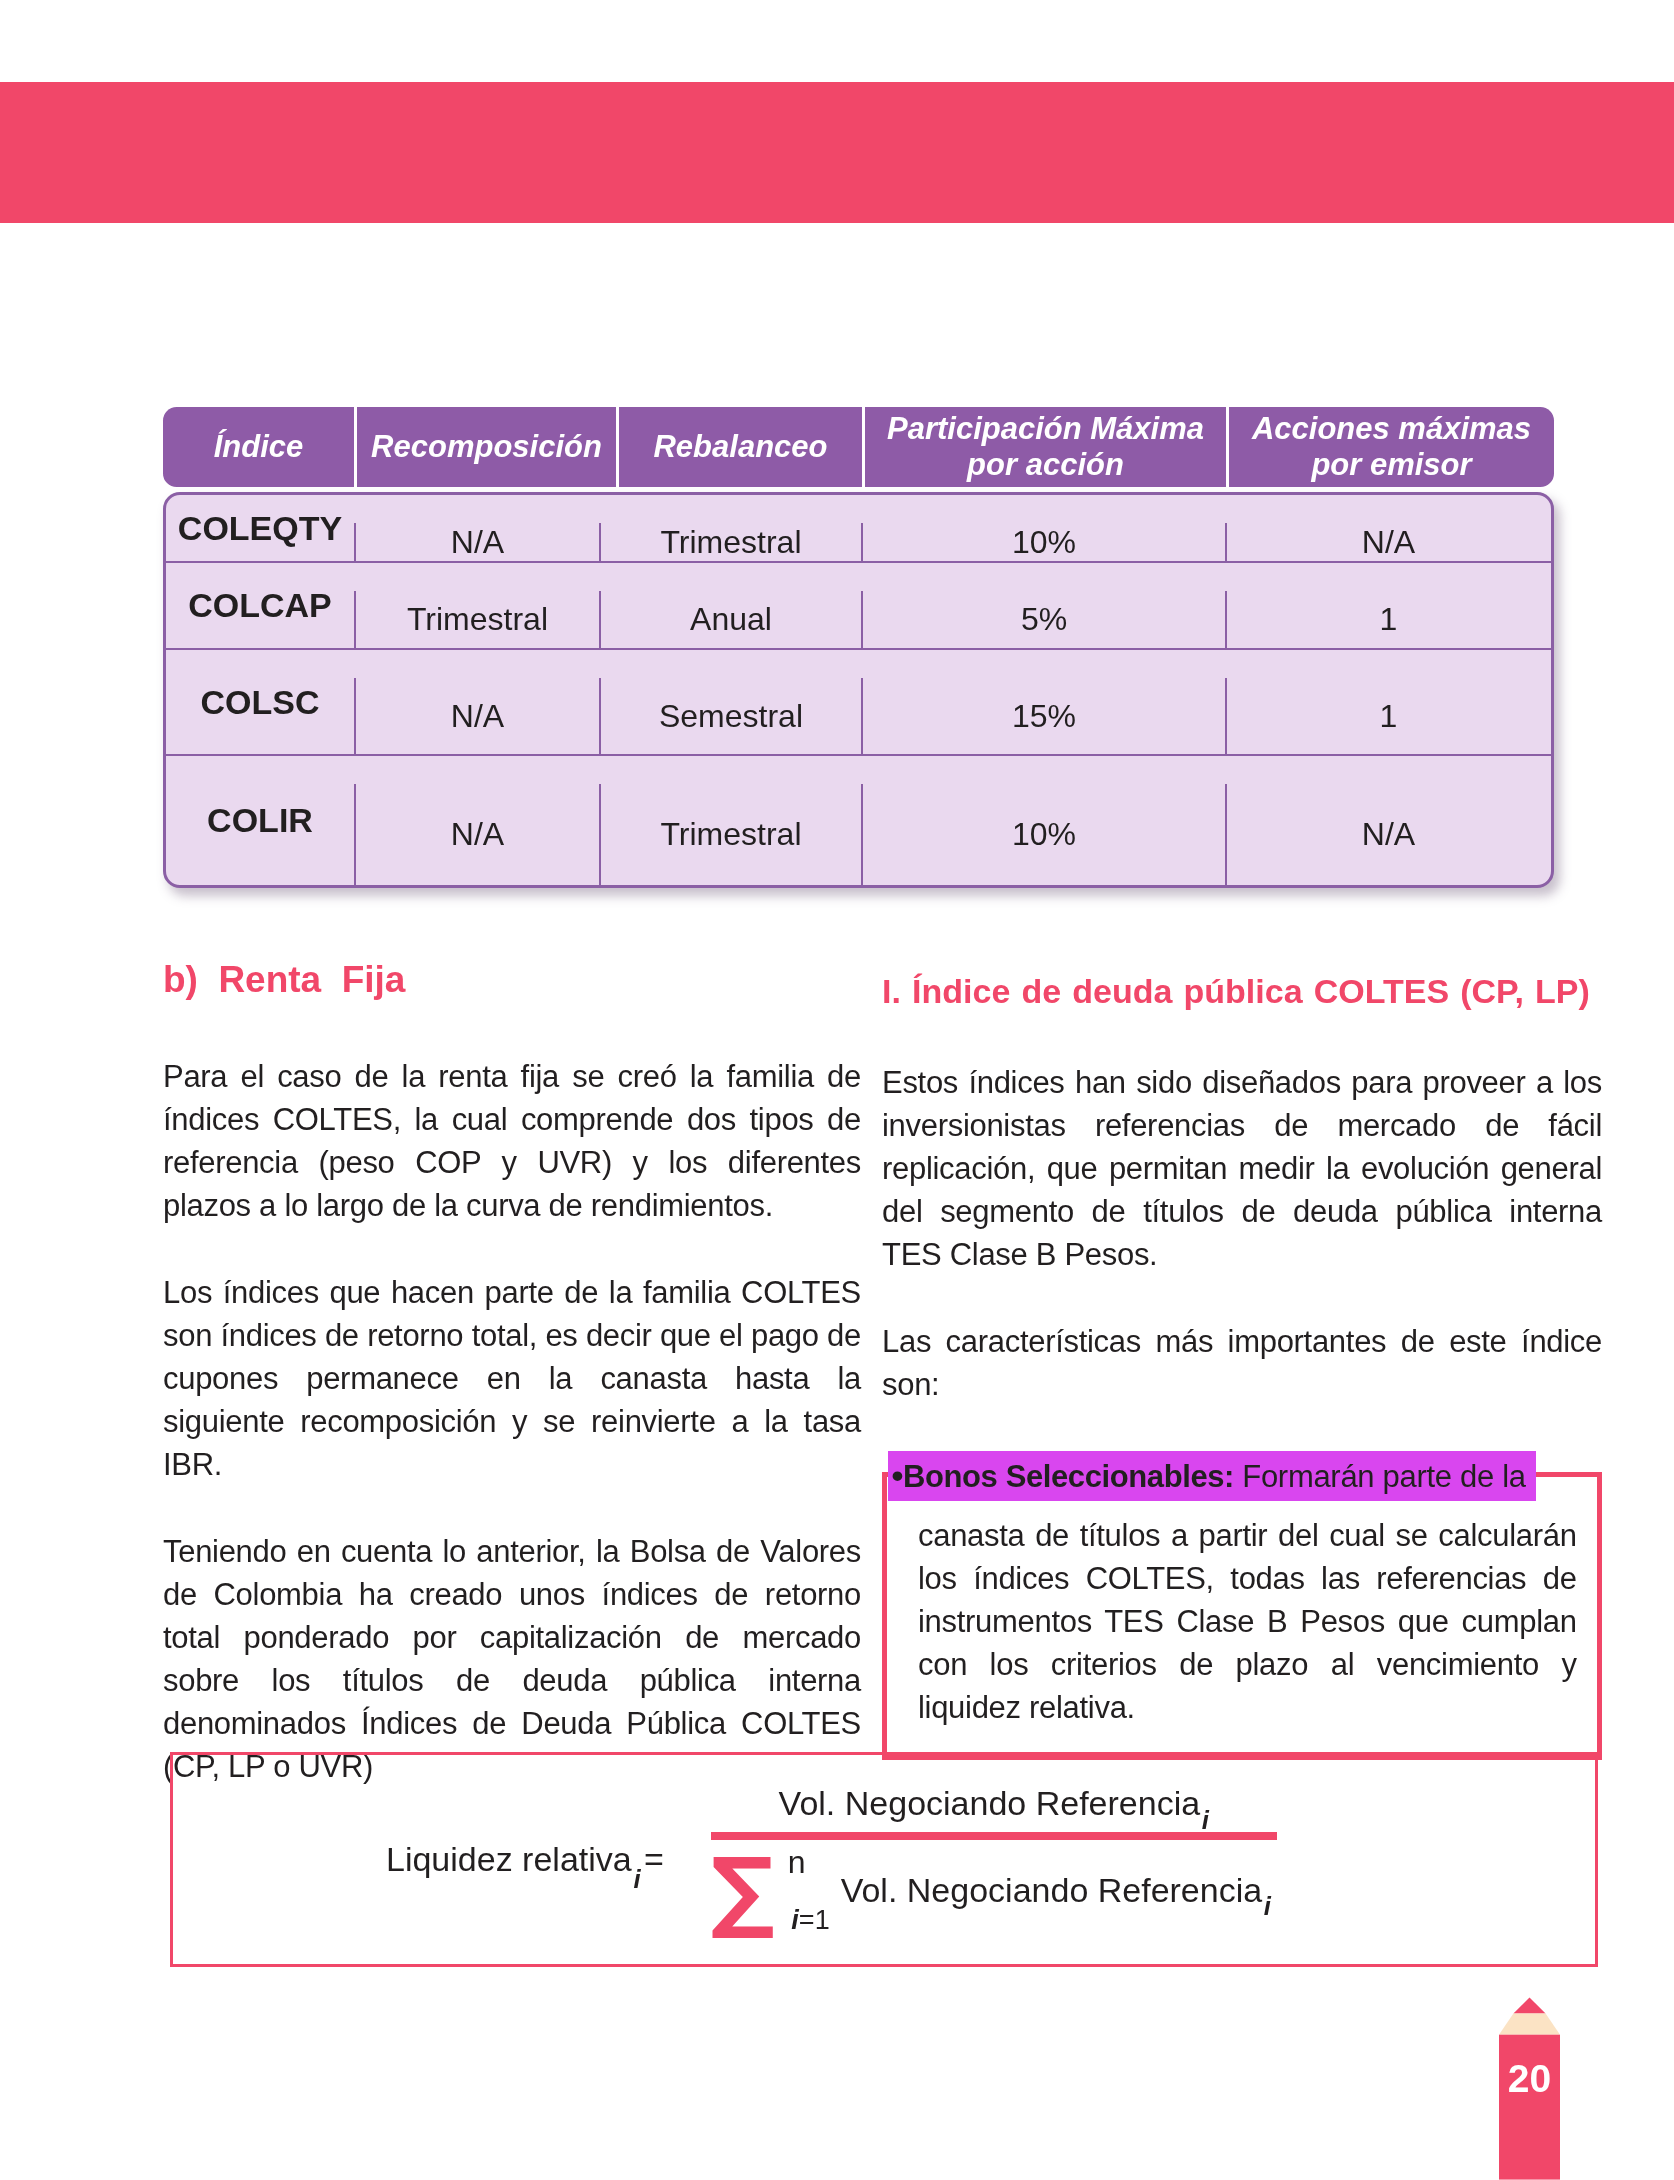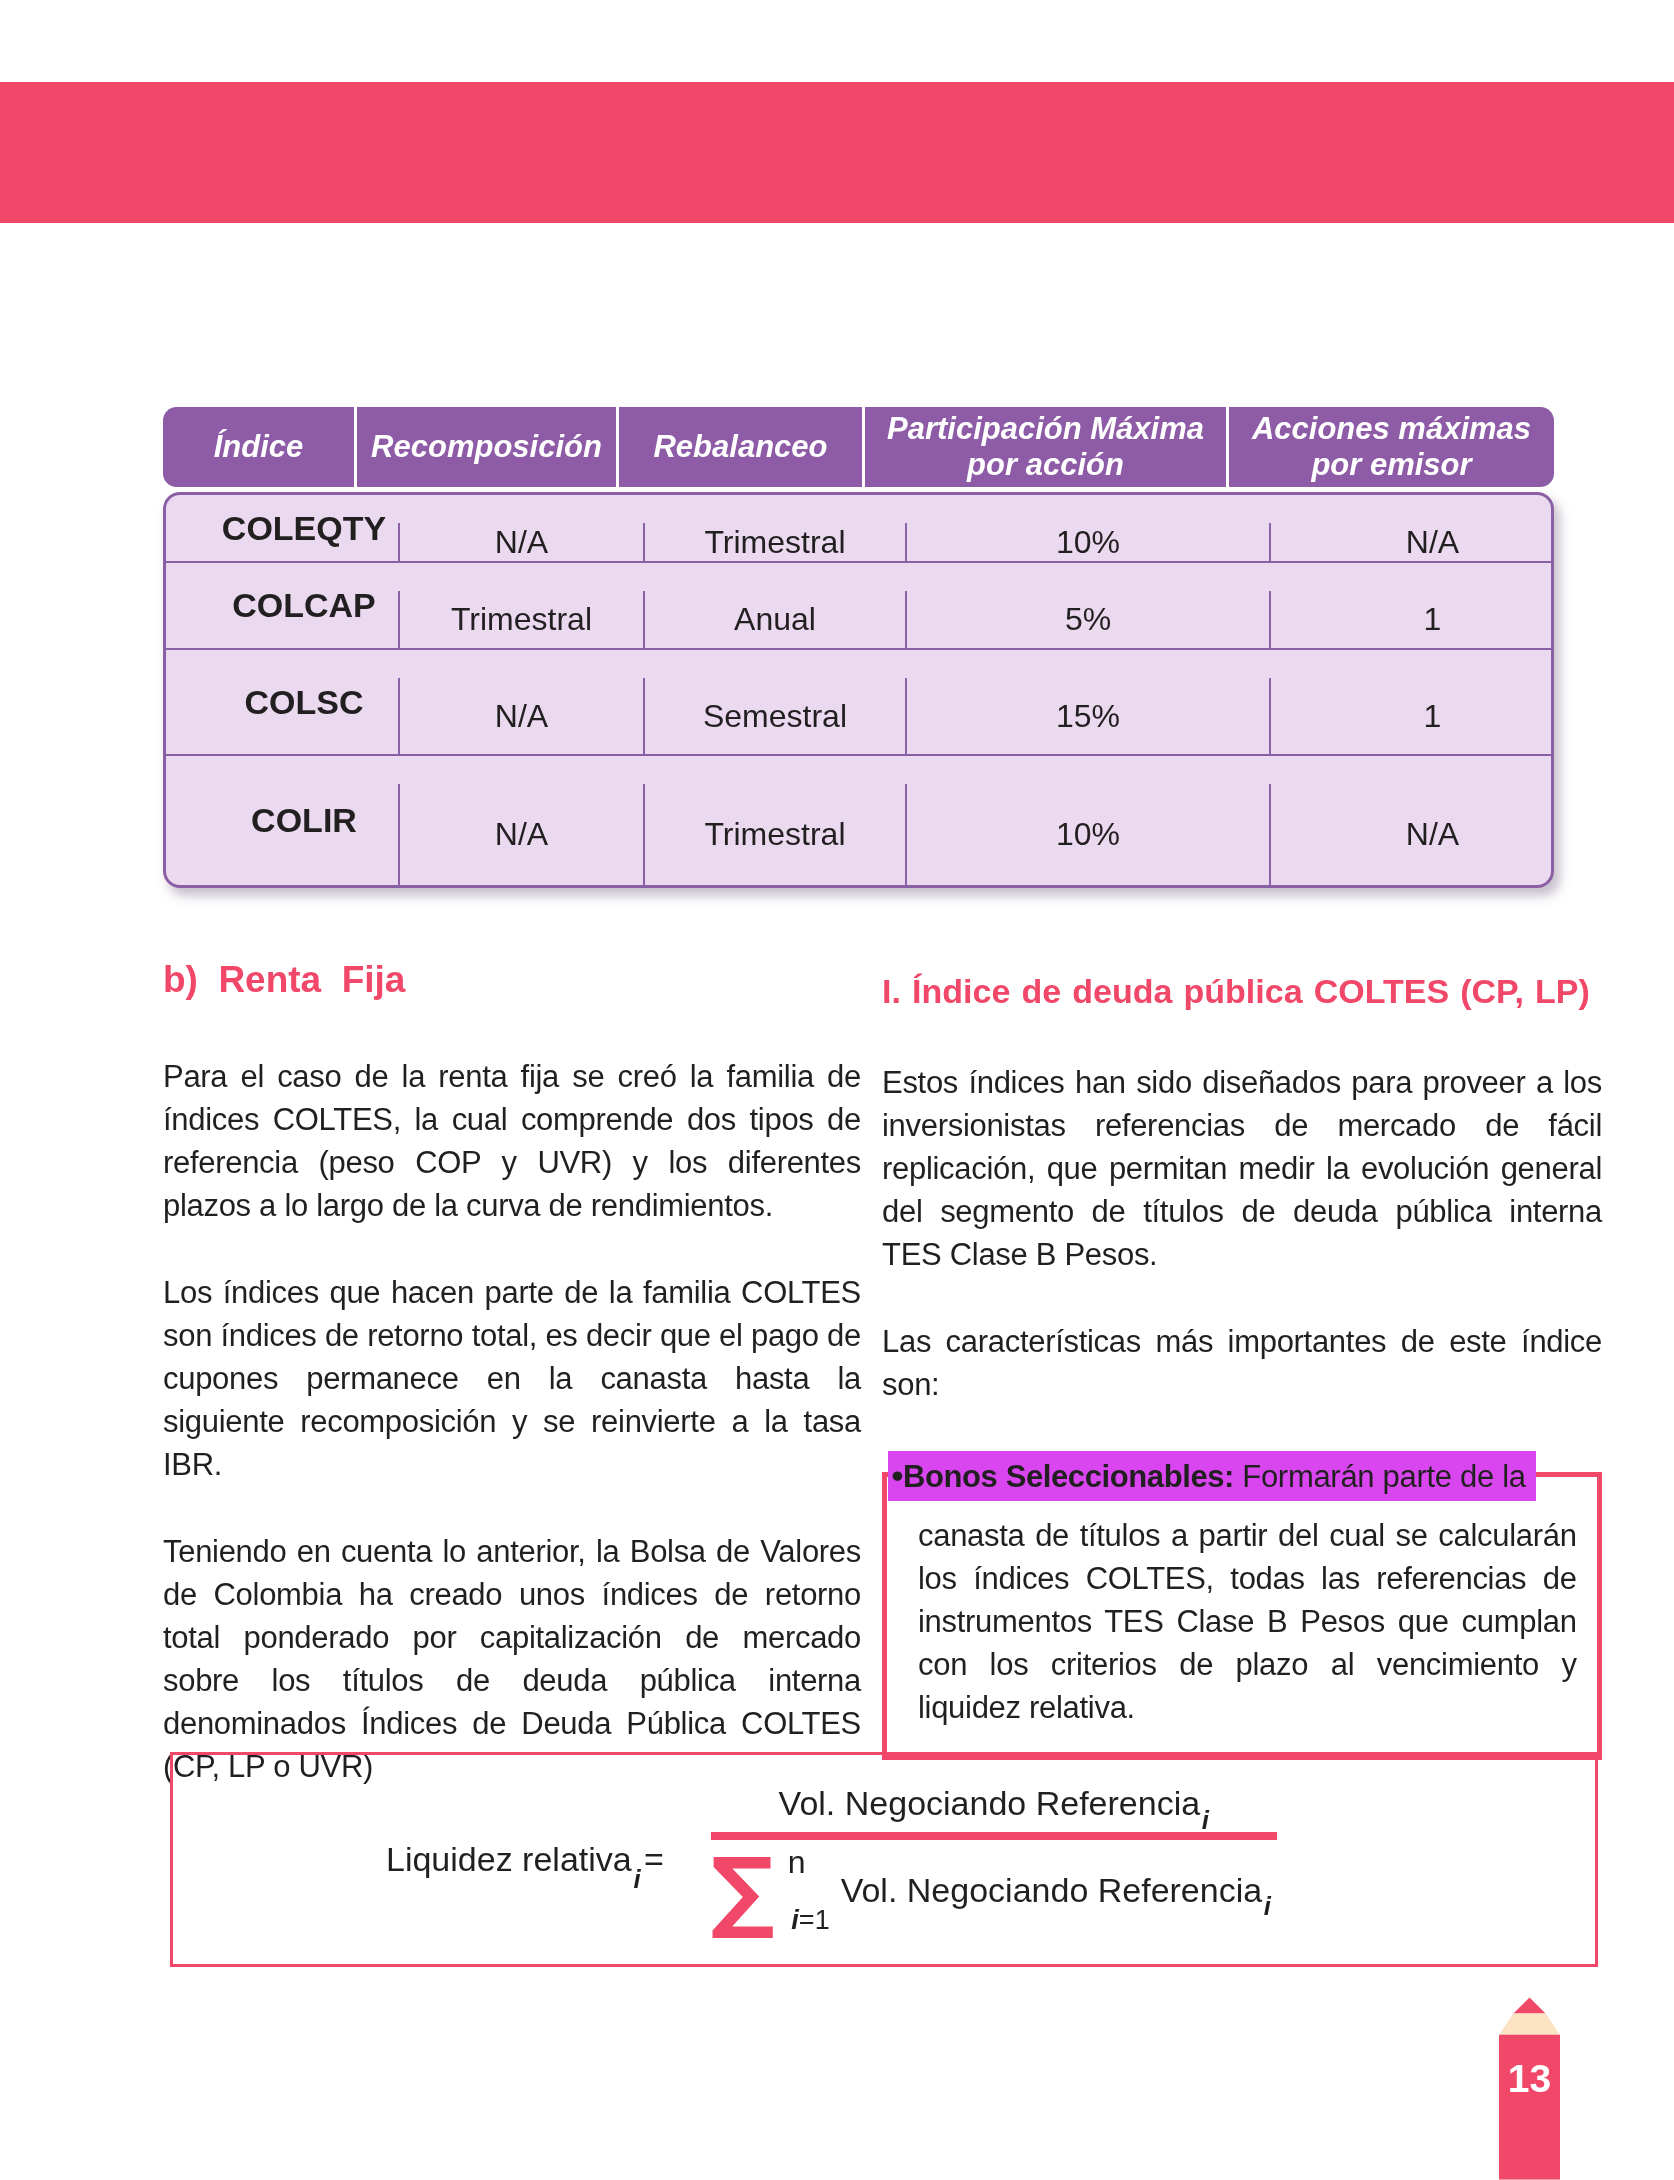--- a/index.html
+++ b/index.html
@@ -44,21 +44,21 @@
   .tr{display:flex;}
   .tr + .tr{border-top:2.6px solid #8b5fa5;}
   .tr-1{height:66px;} .tr-2{height:85px;} .tr-3{height:104px;} .tr-4{height:129px;}
   .td{
     display:flex;align-items:center;justify-content:center;
     font-size:32px;box-sizing:border-box;text-align:center;
   }
   .td + .td{border-left:2.6px solid #8b5fa5;margin-top:28px;}
   .td.rowhead{font-weight:bold;font-size:34px;}
   
-  .tbody .c1{flex:0 0 188px;margin-left:44px;} .tbody .c2{flex:0 0 245px;} .tbody .c3{flex:0 0 262px;}
+  .tbody .c1{flex:0 0 188px;} .tbody .c2{flex:0 0 245px;} .tbody .c3{flex:0 0 262px;}
   .tbody .c4{flex:0 0 364px;} .tbody .c5{flex:0 0 325px;}
   
   .left-col{position:absolute;left:163px;top:959px;width:698px;}
   .right-col{position:absolute;left:882px;top:971px;width:720px;}
   .h-pink{
     color:#f14769;font-weight:bold;font-size:37px;line-height:41px;
     margin:0 0 55px 0;word-spacing:10.2px;
   }
   .right-col .h-pink{font-size:34px;word-spacing:1.7px;margin-bottom:49px;}
   .para{
@@ -218,17 +218,17 @@
       </div>
     </div>
   </div>
 
   <div class="pencil">
     <svg width="61" height="183" viewBox="0 0 72 215">
       <polygon points="36,0 55,19 17,19" fill="#f14769"></polygon>
       <polygon points="17,19 55,19 72,44 0,44" fill="#fbe3c4"></polygon>
       <rect x="0" y="44" width="72" height="171" fill="#f14769"></rect>
     </svg>
-    <div class="pencil-num">13</div>
+    <div class="pencil-num">20</div>
   </div>
 
 </div>
 
 
 </body></html>

